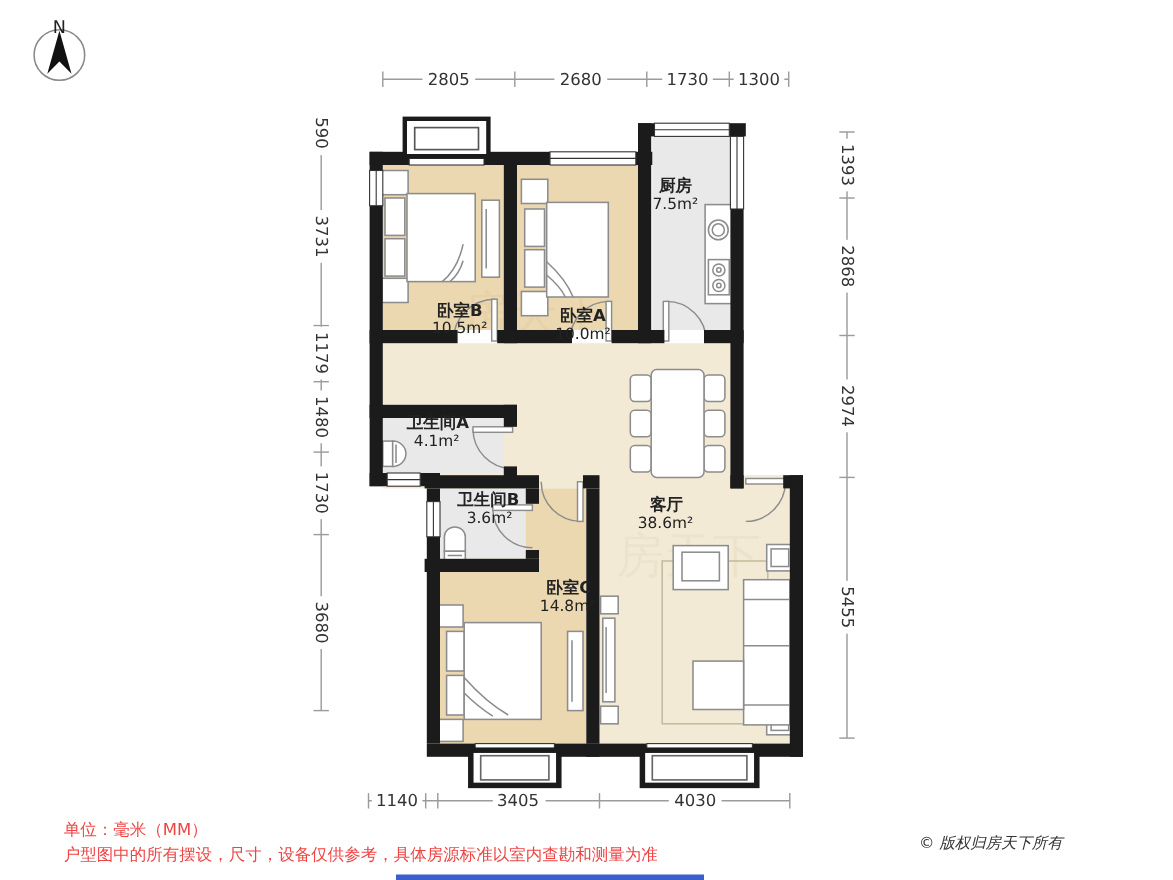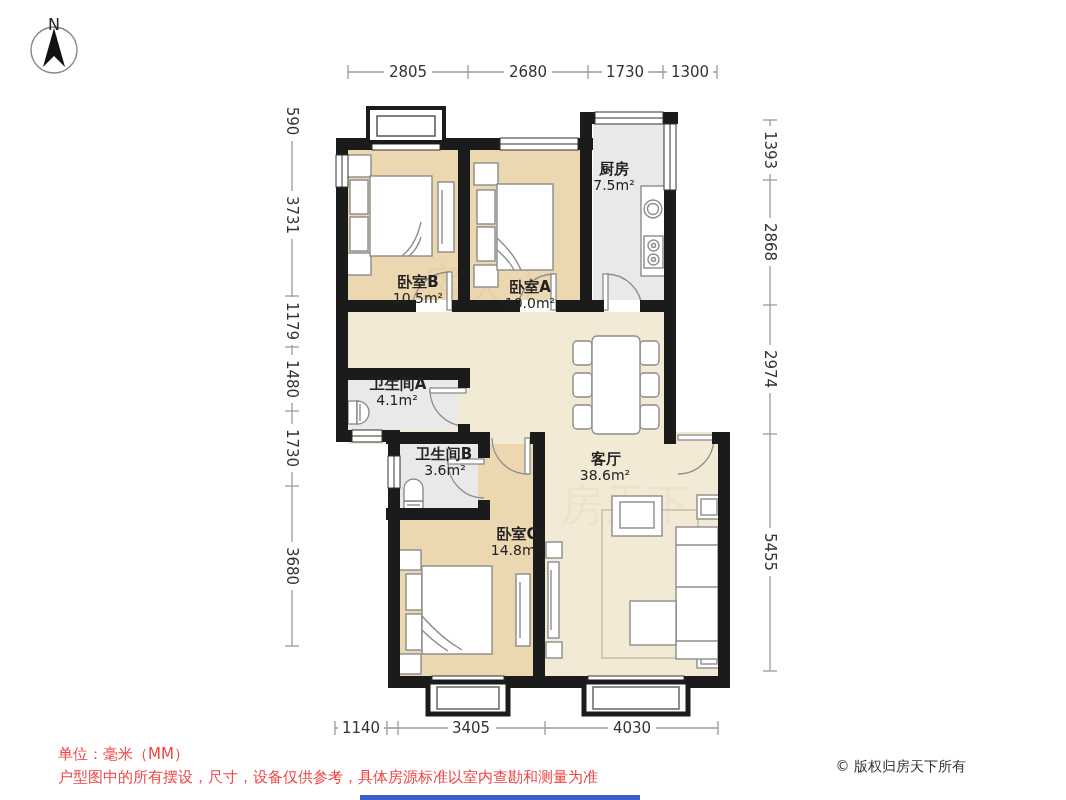--- a/index.html
+++ b/index.html
@@ -3,21 +3,21 @@
 <meta charset="utf-8">
 <style>
   html,body{margin:0;padding:0;background:#fff;}
   .page{position:relative;width:1066px;height:800px;background:#ffffff;overflow:hidden;
         font-family:"DejaVu Sans",sans-serif;}
   svg text{font-family:"DejaVu Sans",sans-serif;}
   .room-name{font-size:15px;fill:#222;font-weight:bold;}
   .room-area{font-size:14px;fill:#222;}
   .dim-text{font-size:15px;fill:#333;}
   .footer-line{position:absolute;left:58px;color:#ef4444;font-size:15px;}
-  .copyright{position:absolute;right:100px;top:758px;color:#333;font-size:14px;}
+  .copyright{position:absolute;right:100px;top:758px;color:#333;font-size:14px;font-style:italic;}
   .bottom-bar{position:absolute;left:360px;top:795px;width:280px;height:5px;background:#3a5fcd;}
 </style>
 </head>
 <body>
 
 <div class="page">
 
 <svg width="1066" height="800" viewBox="0 0 1066 800">
 
   <g>

